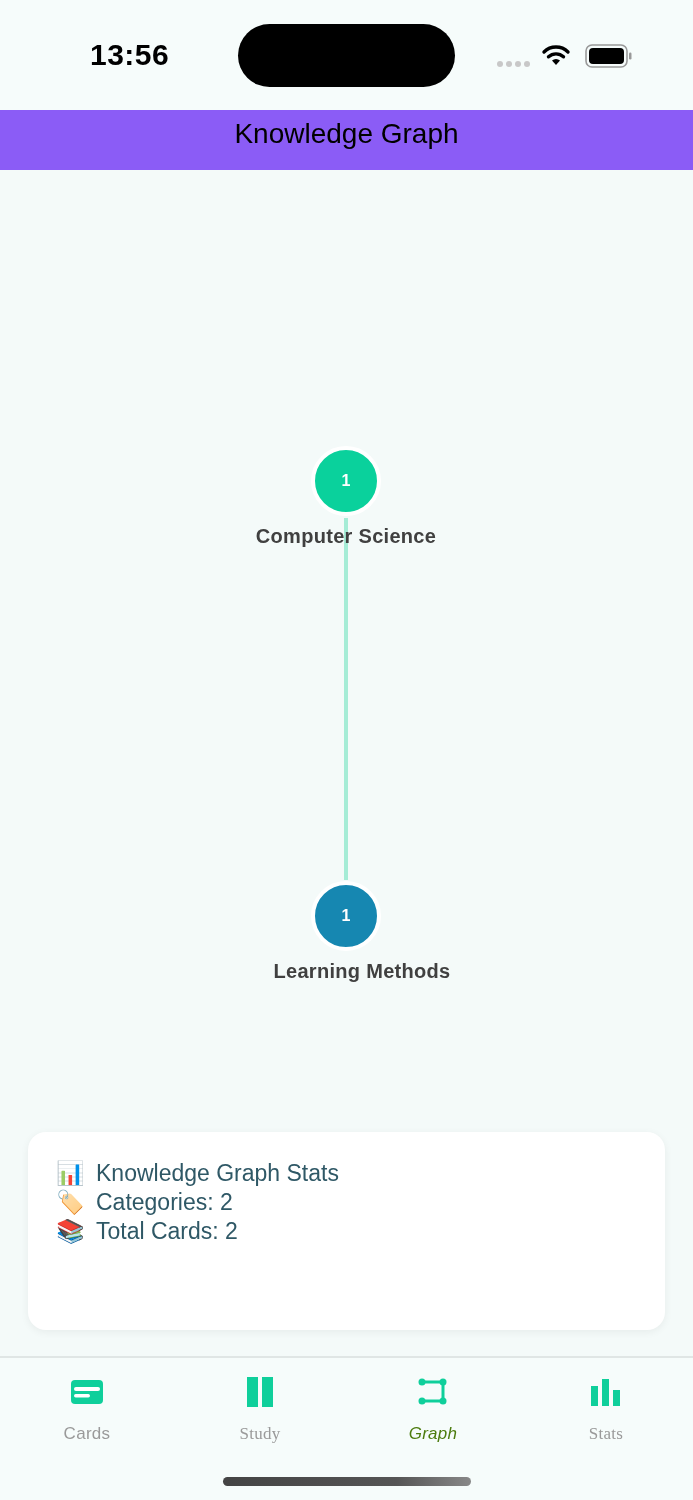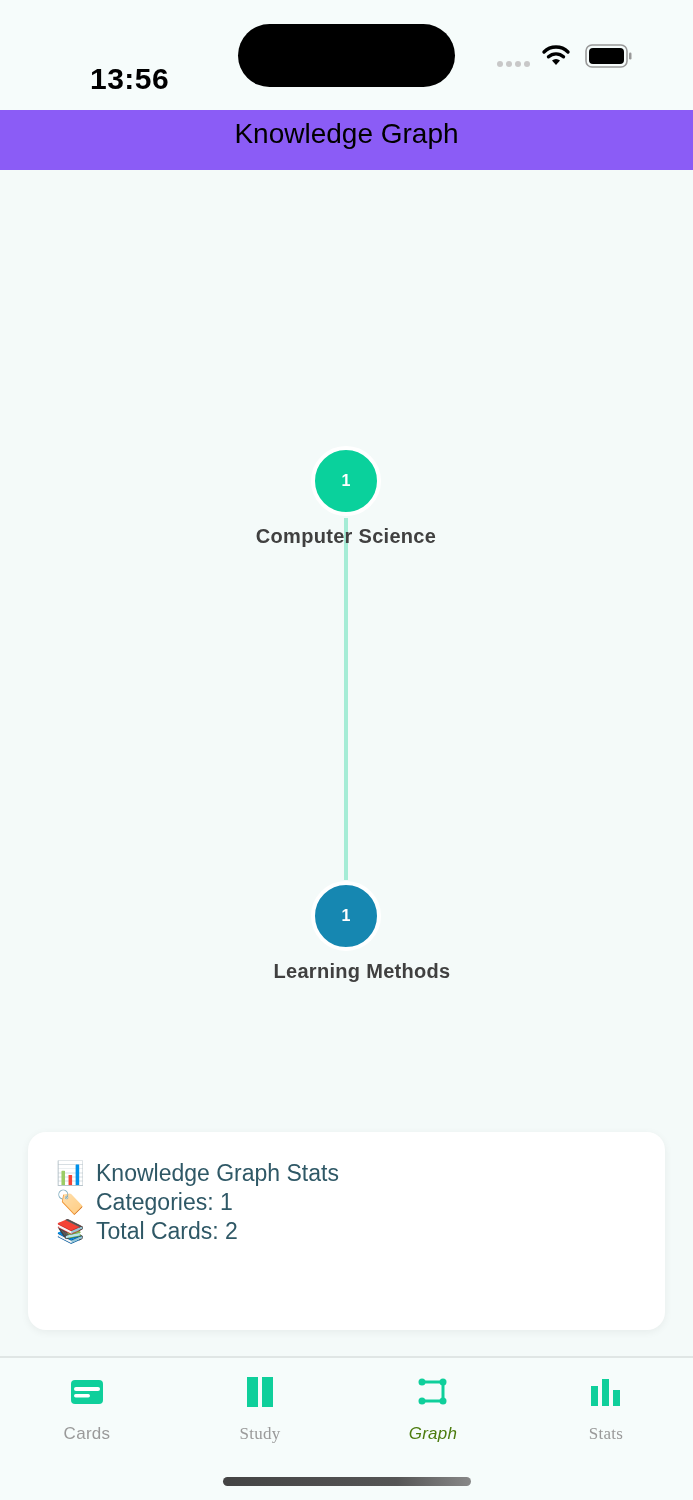--- a/index.html
+++ b/index.html
@@ -11,21 +11,20 @@
       color: #000;
     }
     .status-bar {
       position: absolute; top: 0; left: 0; width: 693px; height: 110px;
       background: #f6fcfb;
     }
     .time {
       position: absolute; left: 90px; top: 38px;
       font-size: 30px; font-weight: 600; letter-spacing: 0.5px;
       font-family: "Liberation Sans", sans-serif;
-      margin-top: 24px;
     }
     .island {
       position: absolute; left: 238px; top: 24px; width: 217px; height: 63px;
       background: #000; border-radius: 32px;
     }
     .signal-dots { position: absolute; left: 497px; top: 61px; display: flex; gap: 3px; }
     .signal-dots span { width: 6px; height: 6px; border-radius: 50%; background: #c8c8c8; display: block; }
     .wifi { position: absolute; left: 541px; top: 43px; }
     .battery { position: absolute; left: 585px; top: 44px; }
     .header {
@@ -120,21 +119,21 @@
   <div class="node-label" style="left:212px; top:790px;">Learning Methods</div>
 </div>
 
 <div class="stats-card">
   <div class="stats-line">
     <span class="emoji">📊</span>
     <span>Knowledge Graph Stats</span>
   </div>
   <div class="stats-line">
     <span class="emoji">🏷️</span>
-    <span>Categories: 1</span>
+    <span>Categories: 2</span>
   </div>
   <div class="stats-line">
     <span class="emoji">📚</span>
     <span>Total Cards: 2</span>
   </div>
 </div>
 
 <div class="tabbar">
   <div class="tab" style="left:27px;">
     <div class="tab-icon">

